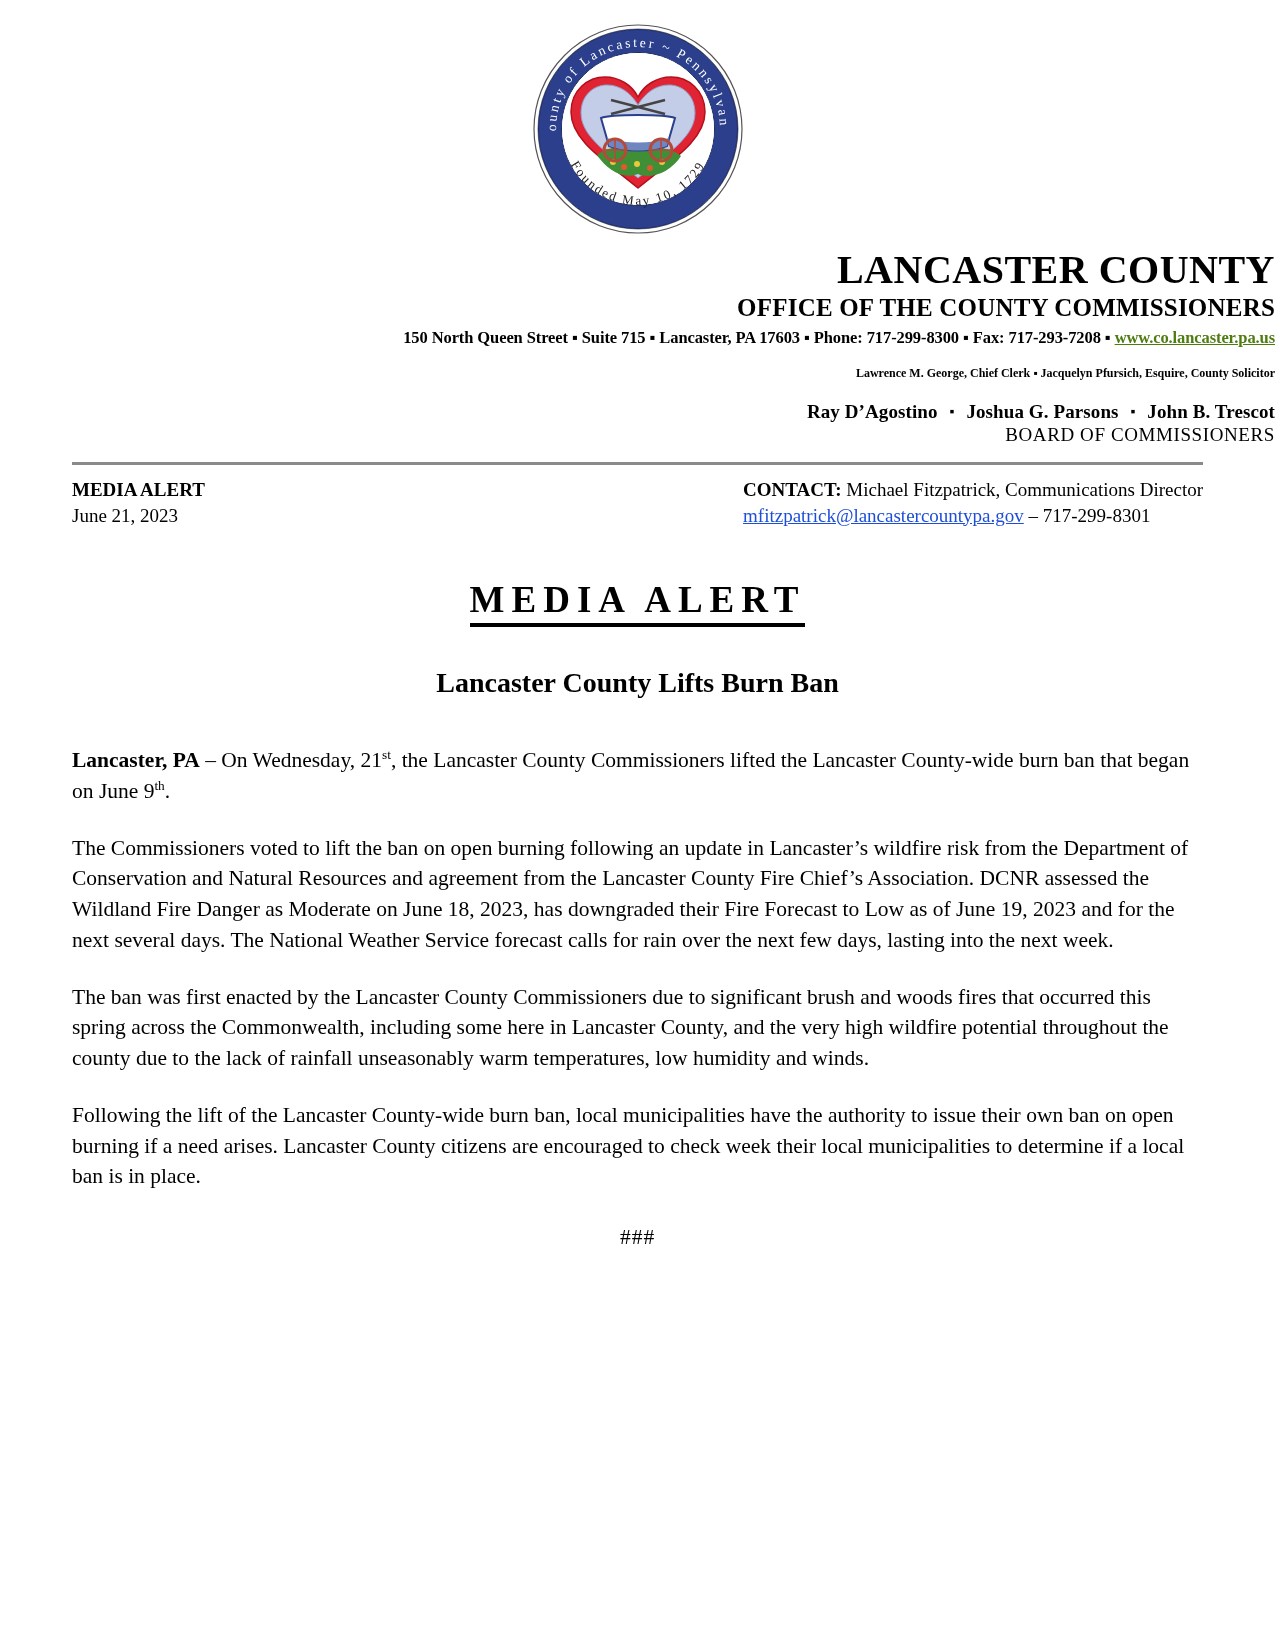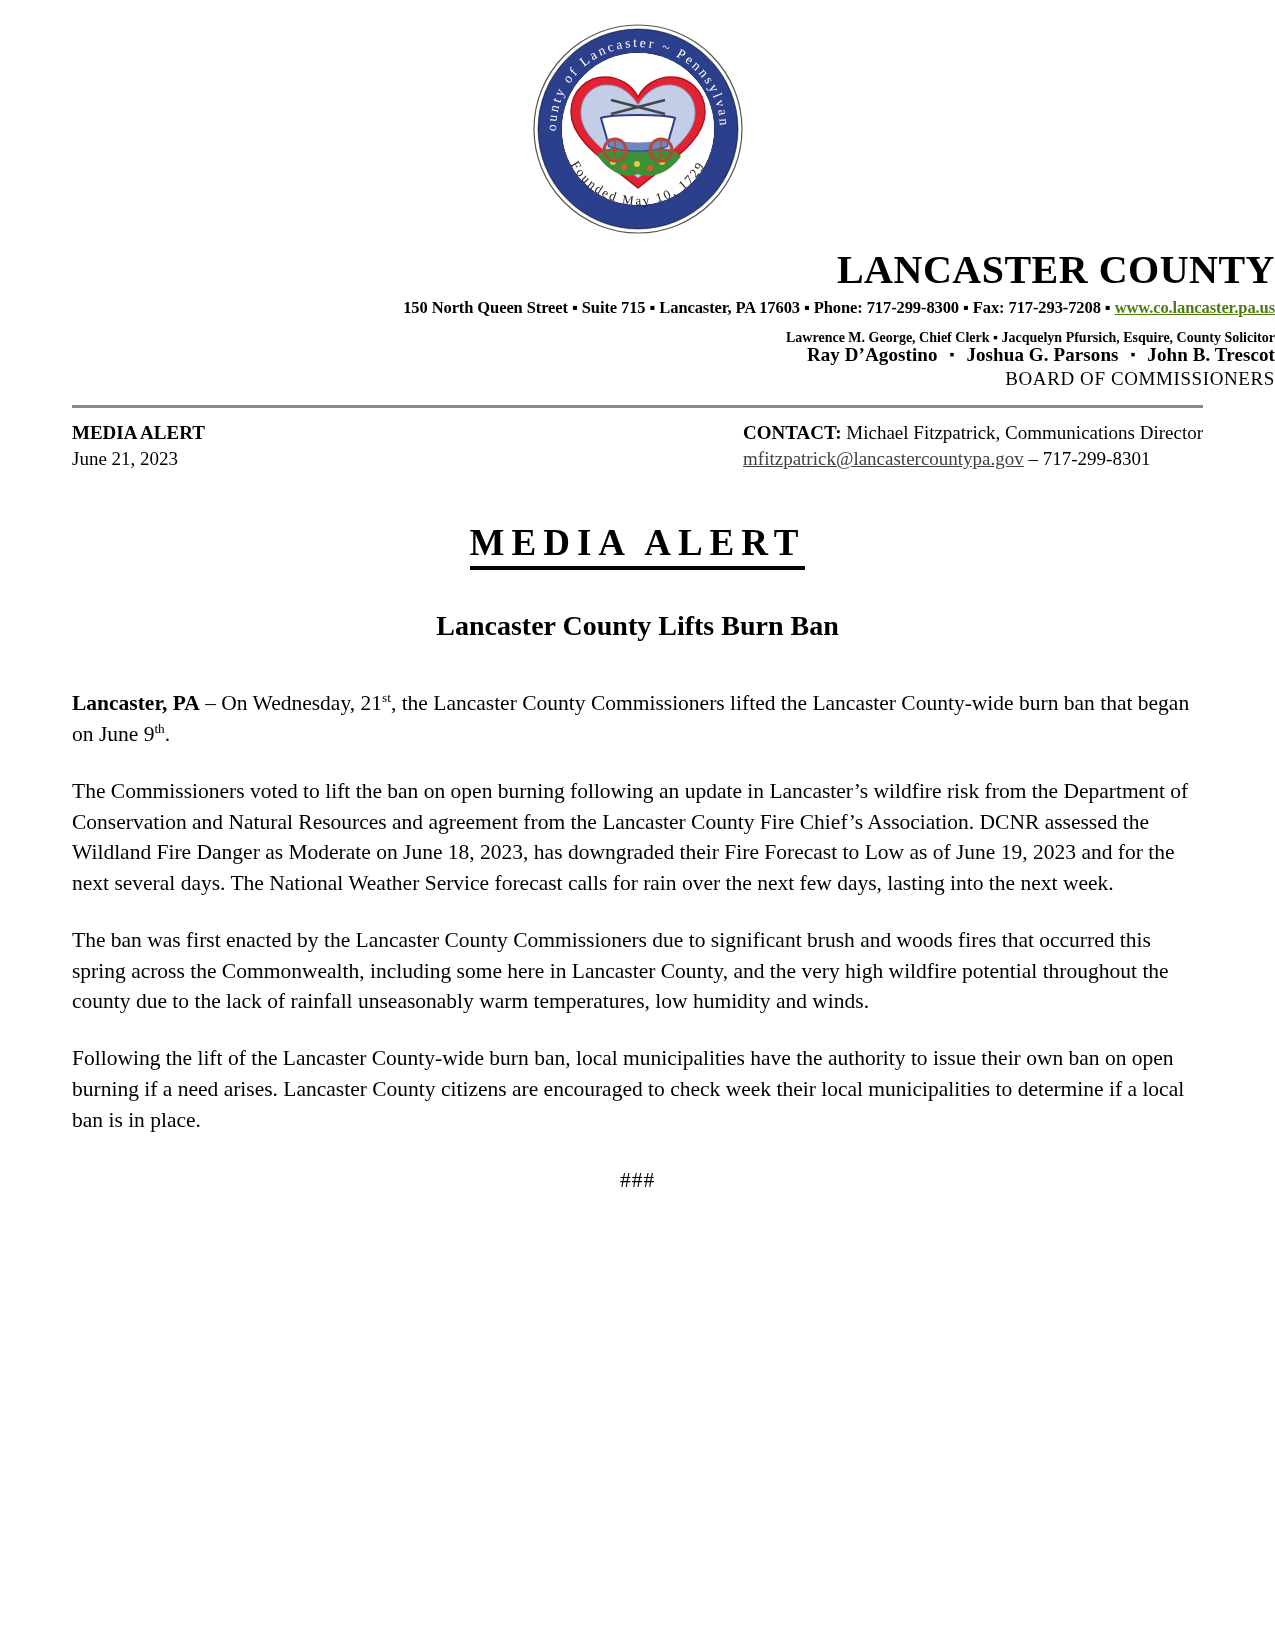--- a/index.html
+++ b/index.html
@@ -59,27 +59,28 @@
   .addr-line {
     font-size: 16.5px;
     font-weight: bold;
     margin-top: 8px;
     letter-spacing: -0.1px;
   }
   .addr-line a.weblink {
     color: #4d7c0f;
   }
   .clerk-line {
-    font-size: 14px;
-    font-weight: bold;
-    margin-top: 13px;
+    font-size: 12px;
+    font-weight: bold;
+    margin-top: 20px;
   }
   .commissioners {
     font-size: 19px;
     font-weight: bold;
+    margin-top: 22px;
     letter-spacing: 0.1px;
   }
   .commissioners .sep {
     font-size: 14px;
     vertical-align: 2px;
     padding: 0 7px;
   }
   .board-line {
     font-size: 19px;
     font-weight: normal;
@@ -100,21 +101,21 @@
     display: flex;
     justify-content: space-between;
     align-items: flex-start;
     font-size: 19px;
     line-height: 1.35;
   }
   .meta-left { text-align: left; }
   .meta-right { }
   .meta-label { font-weight: bold; }
   .meta-right a.maillink {
-    color: #404040;
+    color: #1d4ed8;
     text-decoration: underline;
   }
 
   
   .alert-title-wrap {
     text-align: center;
     margin-top: 50px;
   }
   .alert-title {
     display: inline-block;
@@ -208,20 +209,21 @@
         <line x1="80" y1="92" x2="134" y2="78" stroke="#444" stroke-width="2.4"></line>
         <line x1="80" y1="78" x2="134" y2="92" stroke="#444" stroke-width="2.4"></line>
       </svg>
     </div>
   </div>
 
   <div class="letterhead">
 
     <div class="org-name">LANCASTER COUNTY</div>
 
+    <div class="org-sub">OFFICE OF THE COUNTY COMMISSIONERS</div>
 
     <div class="addr-line">
       <span>150 North Queen Street</span>
       <span>▪</span>
       <span>Suite 715</span>
       <span>▪</span>
       <span>Lancaster, PA 17603</span>
       <span>▪</span>
       <span>Phone: 717-299-8300</span>
       <span>▪</span>

